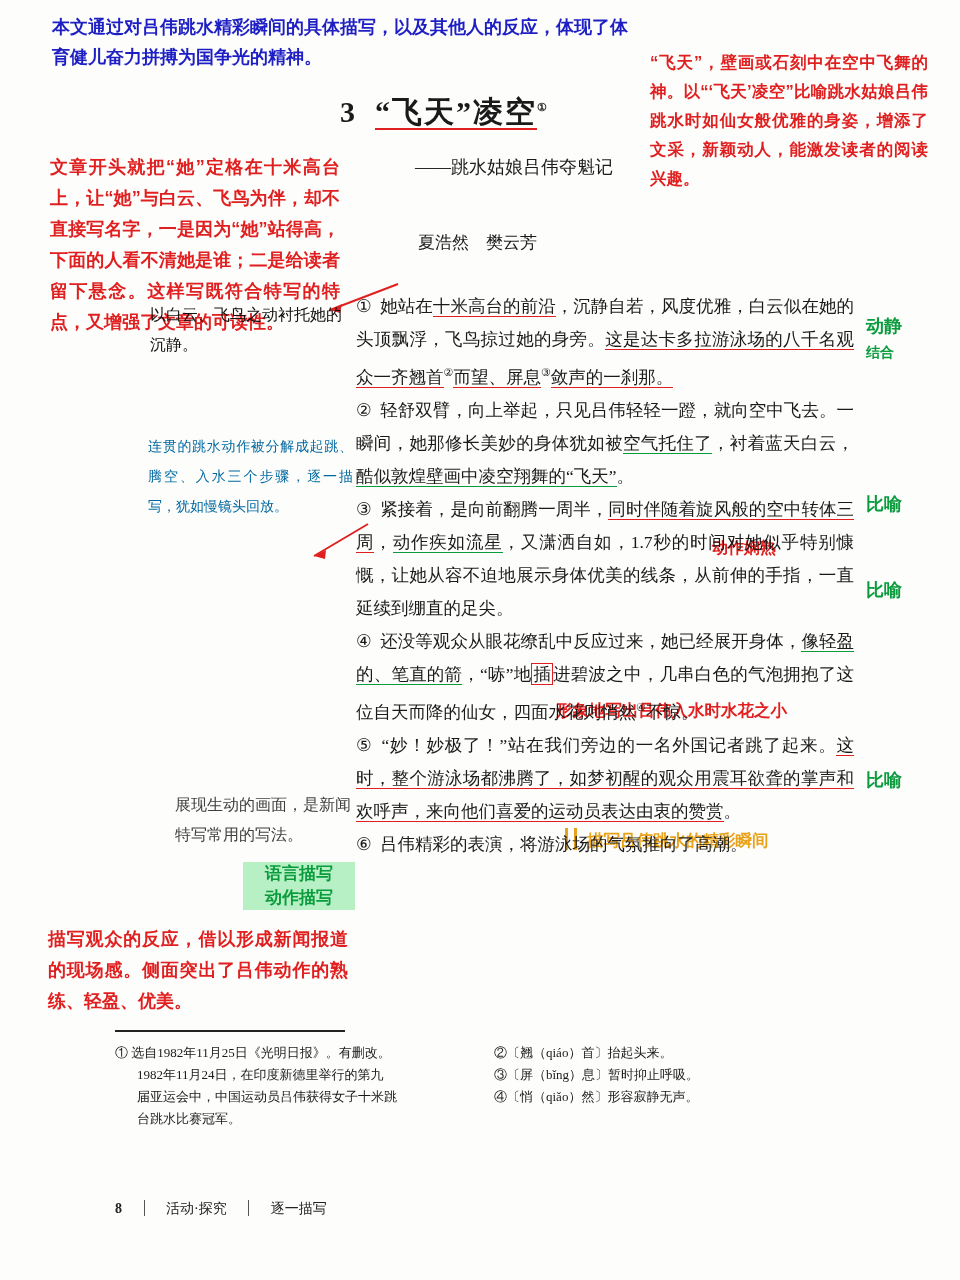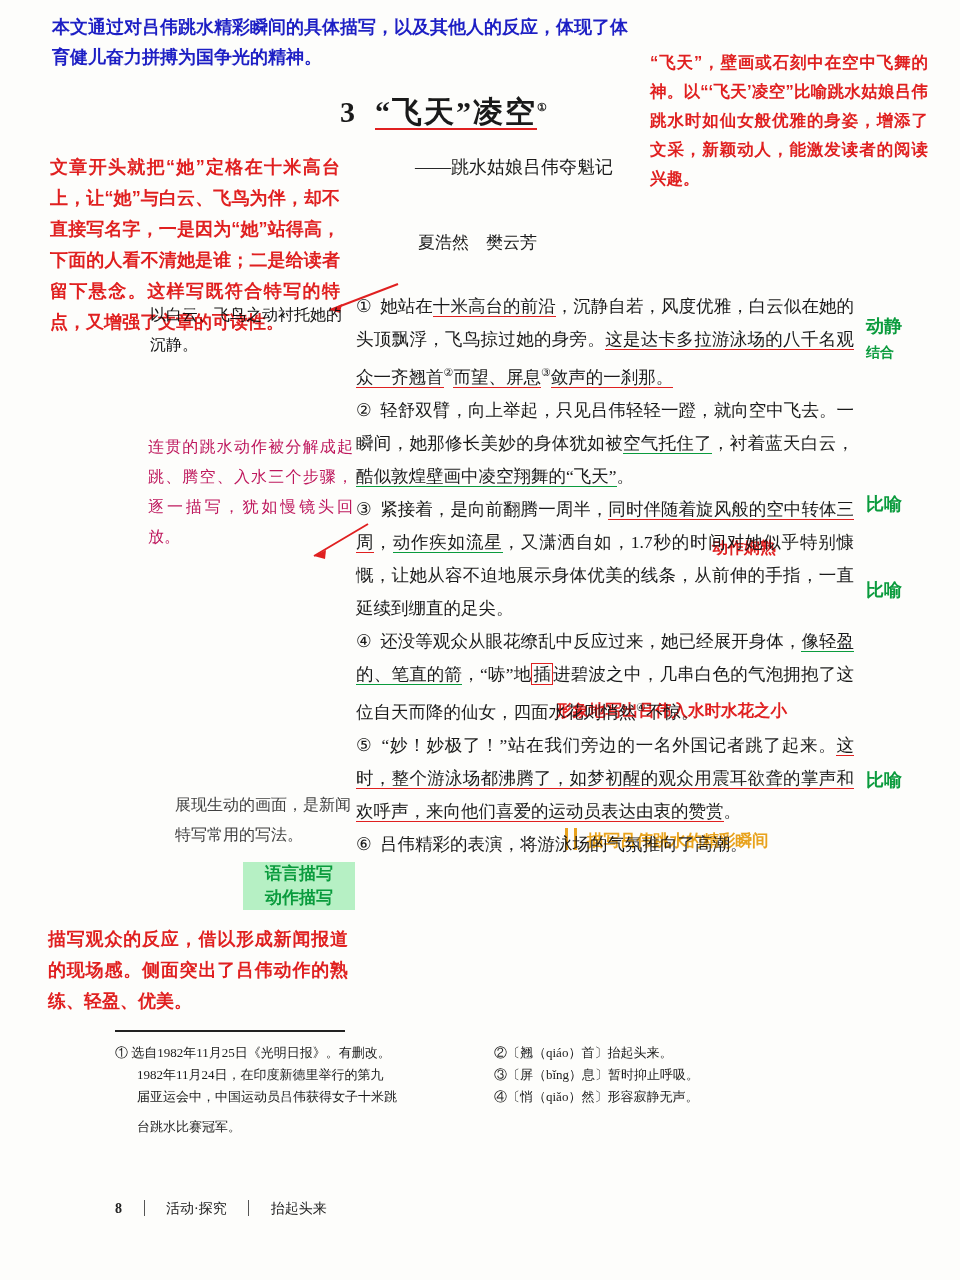--- a/index.html
+++ b/index.html
@@ -68,21 +68,21 @@
   <svg class="abs" style="left:320px;top:280px;" width="80" height="40">
     <line x1="78" y1="4" x2="10" y2="30" stroke="#e02020" stroke-width="2"></line>
     <polygon points="10,30 22,24 20,33" fill="#e02020"></polygon>
   </svg>
 
   <div class="abs ann-sm" style="left:150px;top:300px;width:200px;color:#111;line-height:30px;font-size:16px;">
     <div style="text-indent:0;">以白云、飞鸟之动衬托她的沉静。</div>
   </div>
 
 
-  <div class="abs" style="left:148px;top:432px;width:205px;color:#be185d;font-size:16px;line-height:30px;text-align:justify;">连贯的跳水动作被分解成起跳、腾空、入水三个步骤，逐一描写，犹如慢镜头回放。</div>
+  <div class="abs" style="left:148px;top:432px;width:205px;color:#0369a1;font-size:14px;line-height:30px;text-align:justify;">连贯的跳水动作被分解成起跳、腾空、入水三个步骤，逐一描写，犹如慢镜头回放。</div>
 
 
   <svg class="abs" style="left:308px;top:520px;" width="70" height="50">
     <line x1="60" y1="4" x2="6" y2="36" stroke="#e02020" stroke-width="2"></line>
     <polygon points="6,36 18,30 17,39" fill="#e02020"></polygon>
   </svg>
 
   <div class="abs" style="left:175px;top:790px;width:180px;color:#404040;font-size:16px;line-height:30px;">展现生动的画面，是新闻特写常用的写法。</div>
 
   <div class="abs ann-red ann-lg" style="left:48px;top:924px;width:300px;line-height:31px;text-align:justify;">描写观众的反应，借以形成新闻报道的现场感。侧面突出了吕伟动作的熟练、轻盈、优美。</div>
@@ -141,30 +141,30 @@
     <div class="para">
       <span>⑥</span>
       <span style="margin-left:4px;">吕伟精彩的表演，将游泳场的气氛推向了高潮。</span>
     </div>
   </div>
 
   <div class="abs notes" style="left:115px;top:1042px;width:360px;">
     <div>① 选自1982年11月25日《光明日报》。有删改。</div>
     <div style="padding-left:22px;">1982年11月24日，在印度新德里举行的第九</div>
     <div style="padding-left:22px;">届亚运会中，中国运动员吕伟获得女子十米跳</div>
-    <div style="padding-left:22px;margin-top:8px;">台跳水比赛冠军。</div>
+    <div style="padding-left:22px;">台跳水比赛冠军。</div>
   </div>
 
   <div class="abs notes" style="left:494px;top:1042px;width:400px;">
     <div>②〔翘（qiáo）首〕抬起头来。</div>
     <div>③〔屏（bǐng）息〕暂时抑止呼吸。</div>
     <div>④〔悄（qiǎo）然〕形容寂静无声。</div>
   </div>
 
   <div class="abs footer" style="left:115px;top:1200px;">
     <span style="font-weight:bold;">8</span>
     <span class="vbar"></span>
     <span>活动·探究</span>
     <span class="vbar"></span>
-    <span>抬起头来</span>
+    <span>逐一描写</span>
   </div>
 
 </div>
 
 </body></html>

